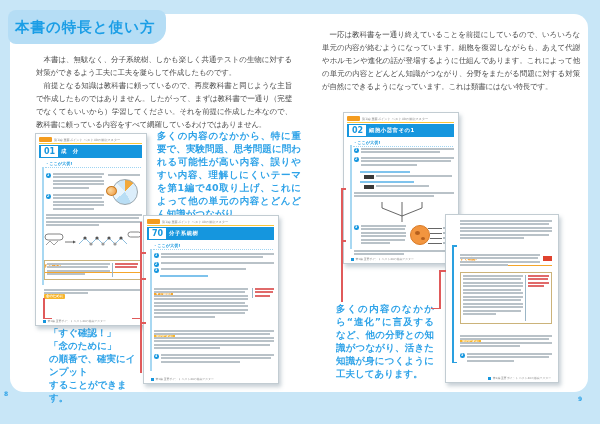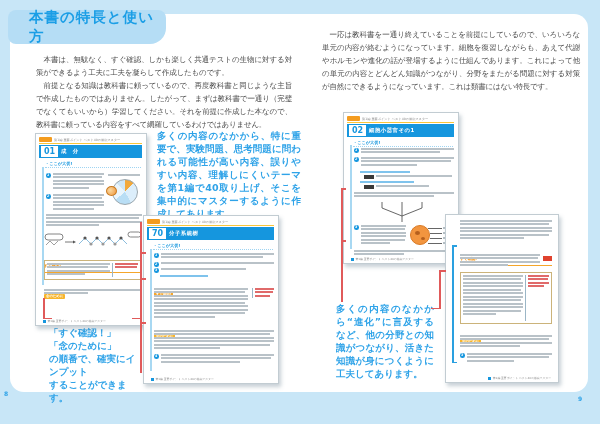--- a/index.html
+++ b/index.html
@@ -16,21 +16,21 @@
   
   .panel {
     position:absolute; left:10px; top:14px; right:12px; bottom:32px;
     background:#ffffff; border-radius:14px;
   }
 
   
   .title-box {
     position:absolute; left:8px; top:10px; width:158px; height:34px;
     background:#b5ddf5; border-radius:8px 8px 16px 8px; z-index:6;
-    display:flex; align-items:center; padding-left:21px;
+    display:flex; align-items:center; padding-left:7px;
   }
   .title-box span { color:#1b9ee6; font-weight:bold; font-size:14.5px; letter-spacing:1px; }
 
   
   .intro { font-size:7.5px; line-height:13px; text-align:justify; color:#4a4a4a; letter-spacing:-0.2px; }
   .intro p { text-indent:1em; }
 
   
   .note { color:#2fa3e8; font-weight:bold; font-size:9.5px; line-height:13px; text-align:justify; }
   .note.pre { white-space:pre-line; text-align:left; }
@@ -95,21 +95,21 @@
 </head>
 <body>
 
 <div class="panel"></div>
 
 <div class="title-box">
   <span>本書の特長と使い方</span>
 </div>
 
 <div class="abs intro" style="left:36px; top:53px; width:256px;">
-  <p>本書は、無駄なく、すぐ確認、しかも楽しく共通テストの生物に対する対策ができるよう工夫に工夫を凝らして作成したものです。</p>
+  <p>本書は、無駄なく、分子系統樹、しかも楽しく共通テストの生物に対する対策ができるよう工夫に工夫を凝らして作成したものです。</p>
   <p>前提となる知識は教科書に頼っているので、再度教科書と同じような主旨で作成したものではありません。したがって、まずは教科書で一通り（完璧でなくてもいいから）学習してください。それを前提に作成した本なので、教科書に頼っている内容をすべて網羅しているわけではありません。</p>
 </div>
 
 <div class="abs intro" style="left:322px; top:28px; width:258px;">
   <p>一応は教科書を一通り終えていることを前提にしているので、いろいろな単元の内容が絡むようになっています。細胞を復習しながらも、あえて代謝やホルモンや進化の話が登場するように仕組んであります。これによって他の単元の内容とどんどん知識がつながり、分野をまたがる問題に対する対策が自然にできるようになっています。これは類書にはない特長です。</p>
 </div>
 
 <div class="thumb" style="left:35px; top:133px; width:112px; height:193px; z-index:2;">
   <div class="t-meta">
     <span class="t-badge"></span>
@@ -195,21 +195,21 @@
   <div class="abs fake" style="left:8px; top:155px; width:97px;">
       <i style="width: 100%;"></i>
       <i style="width: 45%;"></i>
     </div>
   <div class="t-footer">
     <span class="sq"></span>
     <span>第1編 重要ポイント ベスト40の徹底マスター</span>
   </div>
 </div>
 
-<div class="abs note" style="left:157px; top:129px; width:144px;">多くの内容のなかから、特に重要で、実験問題、思考問題に問われる可能性が高い内容、誤りやすい内容、理解しにくいテーマを第1編で40取り上げ、そこを集中的にマスターするように作成してあります。</div>
+<div class="abs note" style="left:157px; top:129px; width:144px;">多くの内容のなかから、特に重要で、実験問題、思考問題に問われる可能性が高い内容、誤りやすい内容、理解しにくいテーマを第1編で40取り上げ、これによって他の単元の内容とどんどん知識がつながり。</div>
 
 <div class="thumb" style="left:143px; top:215px; width:136px; height:169px; z-index:3;">
   <div class="t-meta">
     <span class="t-badge"></span>
     <span class="t-meta-text">第1編 重要ポイント ベスト40の徹底マスター</span>
   </div>
   <div class="t-meta-line"></div>
   <div class="t-bar">
     <span class="t-num">70</span>
     <span class="t-title">分子系統樹</span>

